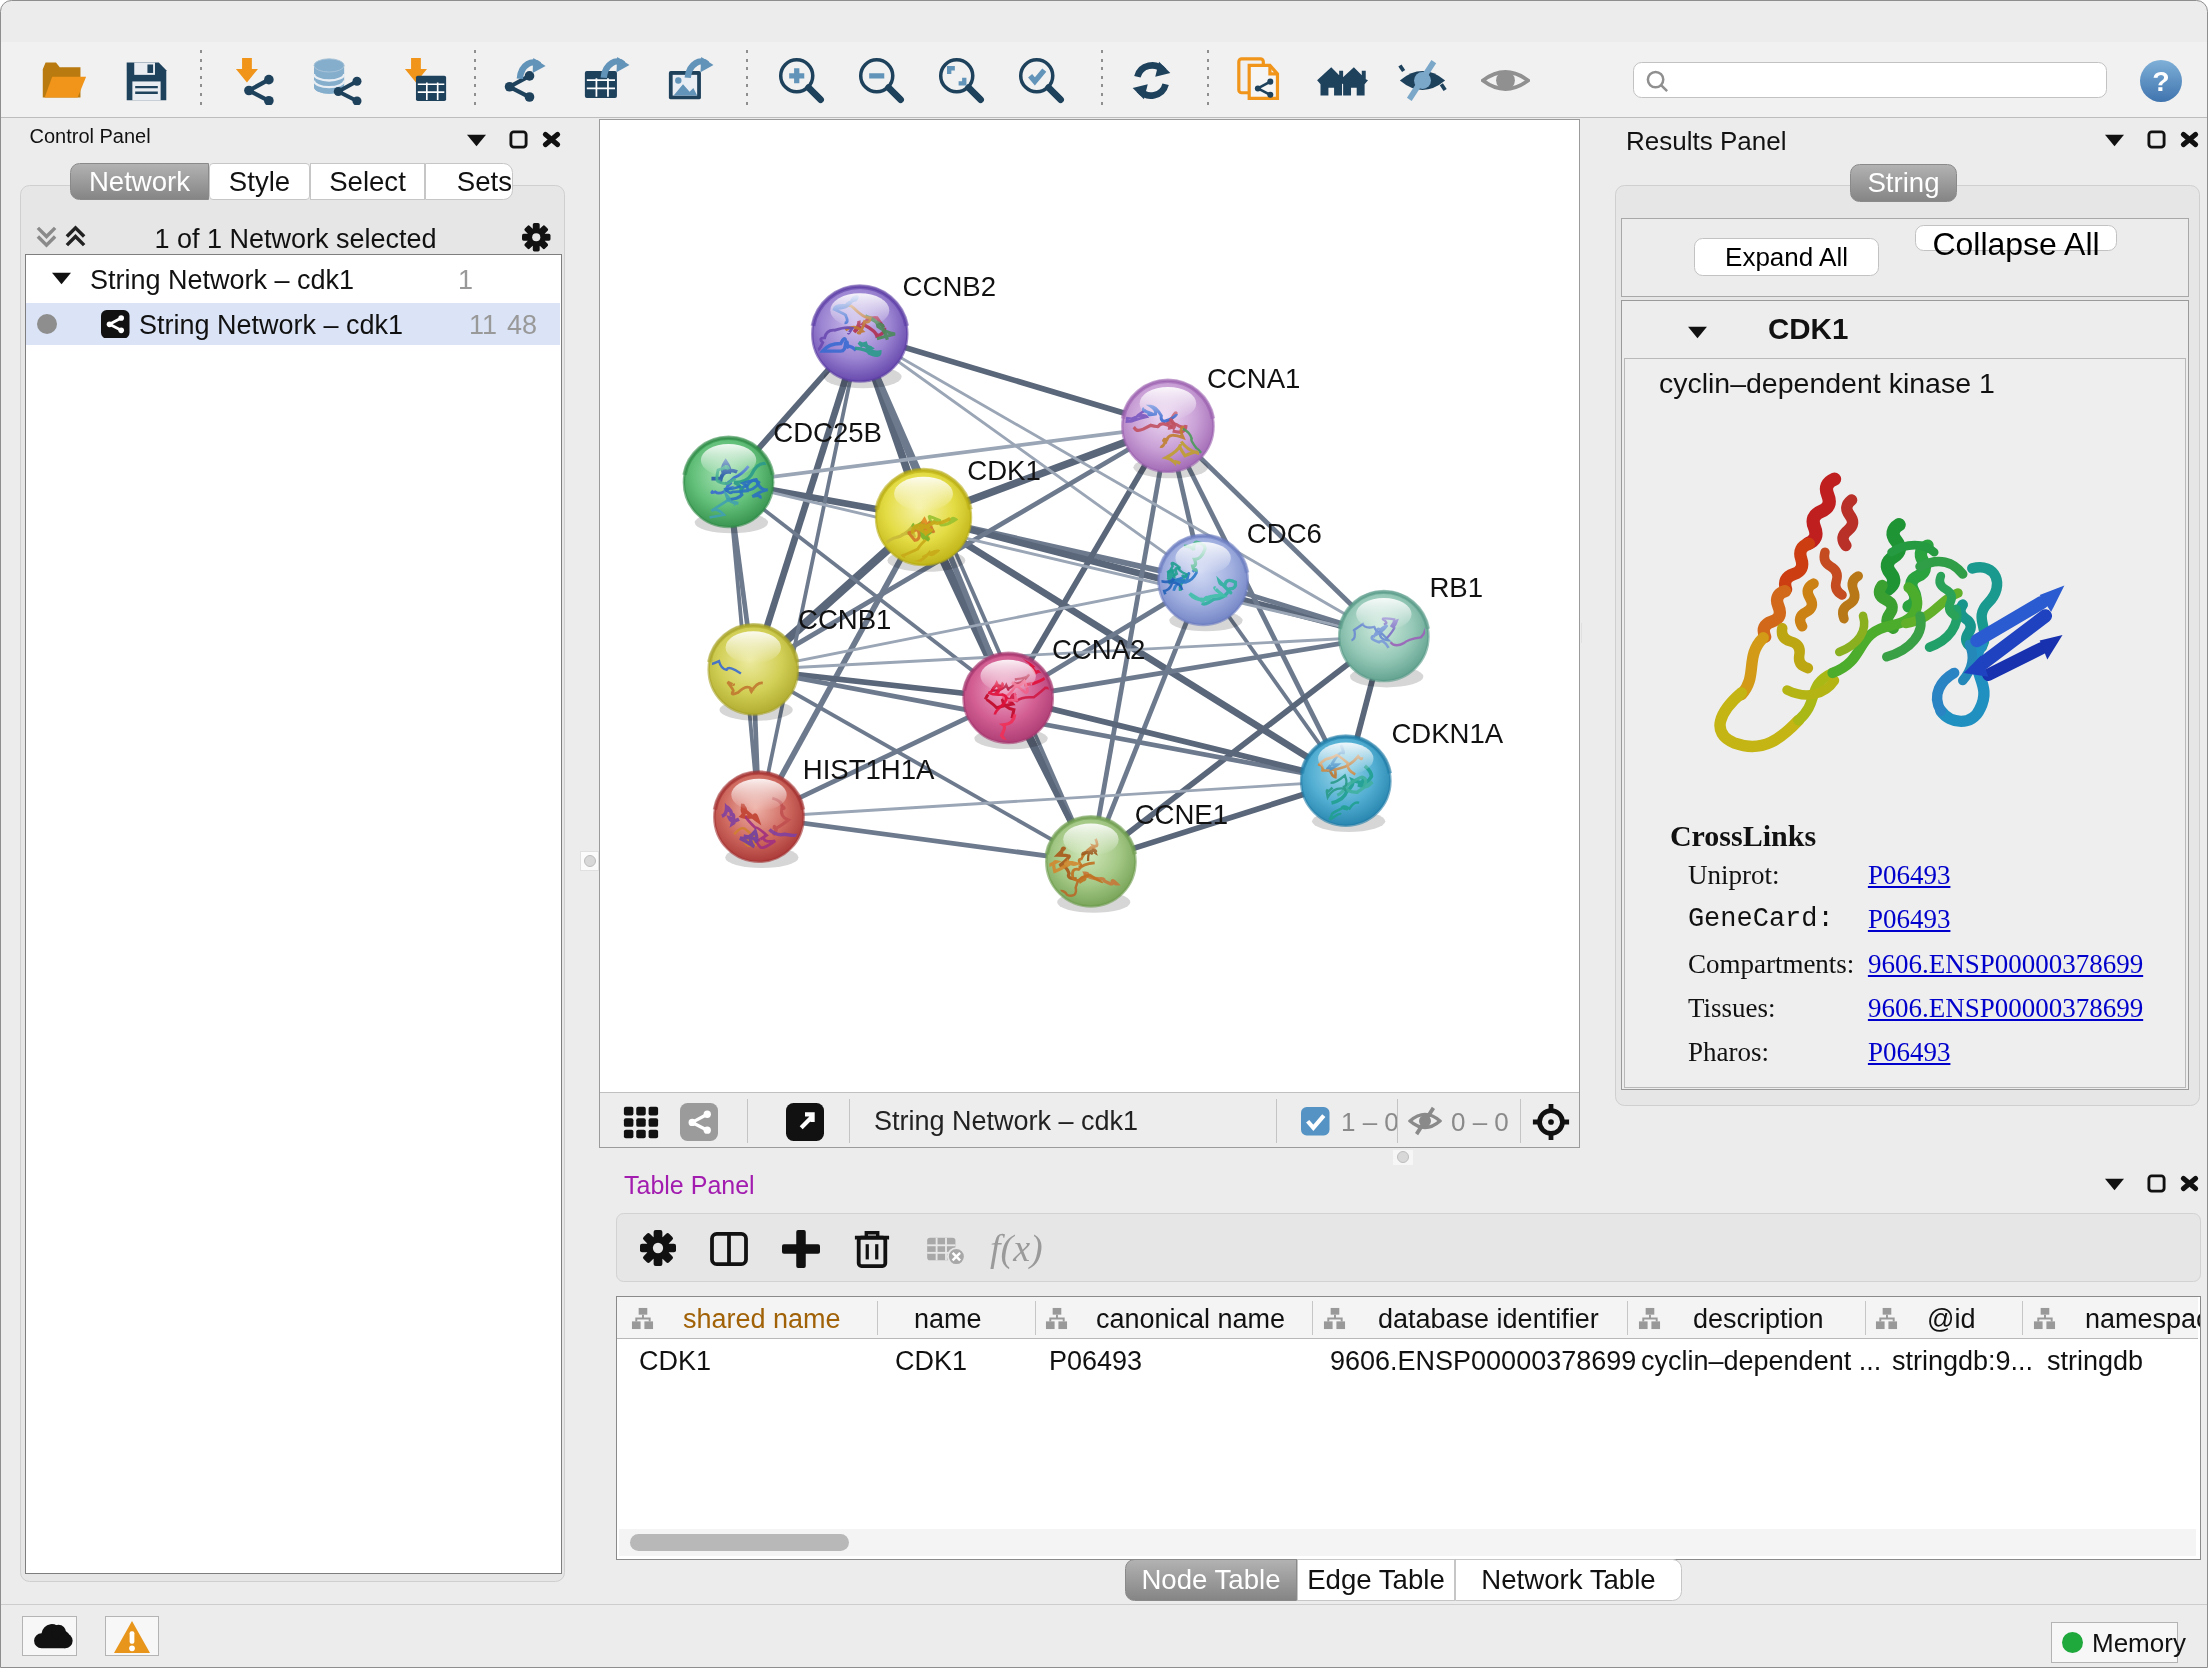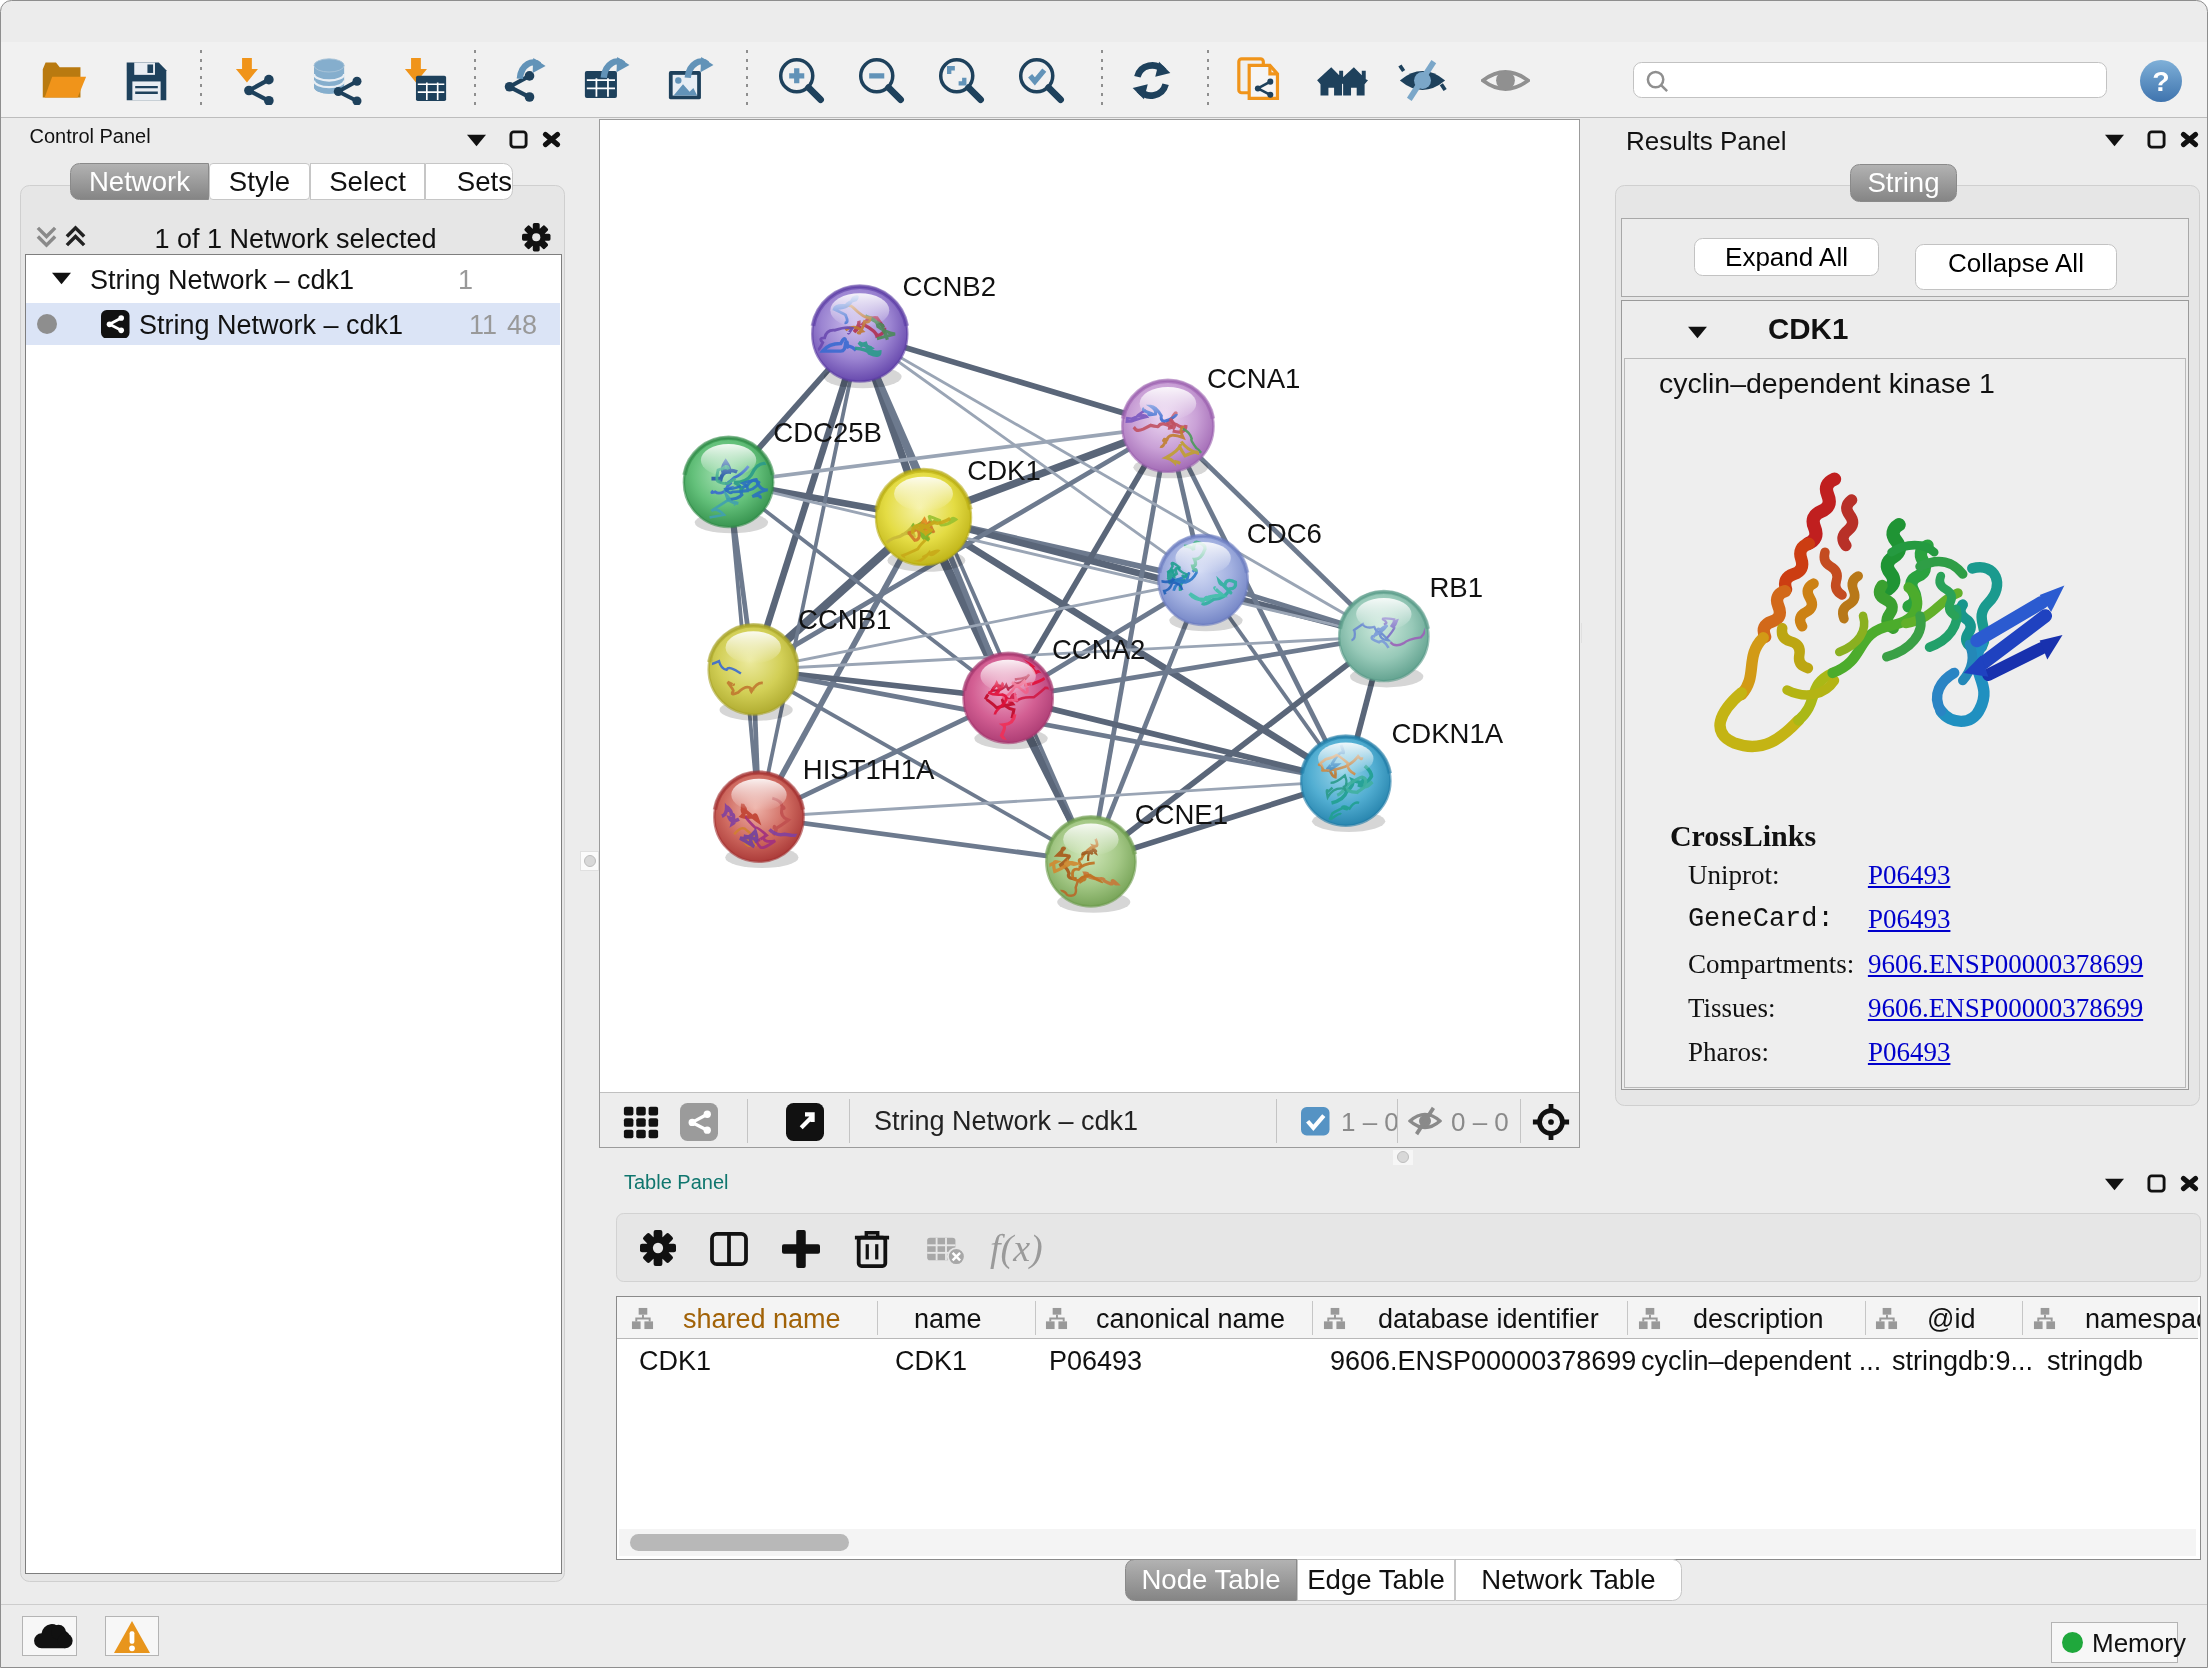--- a/index.html
+++ b/index.html
@@ -645,21 +645,21 @@
     <div style="position:absolute;left:2177px;top:129px"><svg width="23" height="19" viewBox="0 0 24 20" style="">
         <g transform="translate(12,10)">
           <rect x="-11" y="-2.6" width="22" height="5.2" rx="2.4" fill="#111" transform="rotate(40)"></rect>
           <rect x="-11" y="-2.6" width="22" height="5.2" rx="2.4" fill="#111" transform="rotate(-40)"></rect>
         </g>
       </svg></div>
 <div class="abs" style="left:1849px;top:163px;width:107px;height:38px;background:linear-gradient(#b2b2b2,#858585);color:#fff;border:1px solid #8a8a8a;border-radius:9.5px;font-size:27.6px;text-align:center;line-height:36px;z-index:3">String</div>
 <div class="abs" style="left:1614px;top:184px;width:585px;height:921px;background:#e6e6e6;border:1px solid #cfcfcf;border-radius:9.5px"></div>
 <div class="abs" style="left:1620px;top:217px;width:568px;height:79px;background:#ececec;border:1px solid #a8a8a8;z-index:2"></div>
 <div class="abs" style="left:1693px;top:237px;width:185px;height:38px;background:#fff;border:1px solid #c2c2c2;border-radius:8.6px;font-size:26px;text-align:center;line-height:36px;z-index:3">Expand All</div>
-<div class="abs" style="left:1914px;top:243px;width:202px;height:46px;background:#fff;border:1px solid #c2c2c2;border-radius:8.6px;font-size:26px;text-align:center;line-height:36px;z-index:3">Collapse All</div>
+<div class="abs" style="left:1914px;top:224px;width:202px;height:26px;background:#fff;border:1px solid #c2c2c2;border-radius:8.6px;font-size:32px;text-align:center;line-height:36px;z-index:3">Collapse All</div>
 <div class="abs" style="left:1620px;top:299px;width:568px;height:790px;background:#ededed;border:1px solid #9a9a9a;z-index:2">
 <div class="abs" style="left:64px;top:23px"><svg width="23" height="17" viewBox="0 0 24 18" style="">
           <path d="M2 3 L22 3 L12 15 Z" fill="#111"></path>
         </svg></div>
 <div class="abs" style="left:146px;top:11.4px;font-size:29.5px;font-weight:bold;color:#111">CDK1</div>
 <div class="abs" style="left:1.9px;top:57px;width:562px;height:730px;background:#eeeeee;border:1px solid #b9b9b9">
 <div class="abs" style="left:34px;top:7.6px;font-size:28.5px;color:#111">cyclin–dependent kinase 1</div>
 <div class="abs" style="left:67px;top:103px"><svg width="380" height="304" viewBox="0 0 400 320" style="">
             <path d="M150 18 Q138 23 143 35 Q148 47 136 52 Q124 57 129 69 Q134 81 122 86" fill="none" stroke="#c01f1f" stroke-width="14" stroke-linecap="round"></path>
             <path d="M123 86 Q111 90 115 102 Q119 114 107 118 Q95 122 99 134" fill="none" stroke="#cc3d12" stroke-width="13" stroke-linecap="round"></path>
@@ -703,21 +703,21 @@
 <div class="abs" style="left:243px;top:545px;font-size:27px;font-family:'Liberation Serif',serif;color:#0000cc;text-decoration:underline">P06493</div>
 <div class="abs" style="left:63px;top:590px;font-size:27px;font-family:'Liberation Serif',serif;color:#111">Compartments:</div>
 <div class="abs" style="left:243px;top:590px;font-size:27px;font-family:'Liberation Serif',serif;color:#0000cc;text-decoration:underline">9606.ENSP00000378699</div>
 <div class="abs" style="left:63px;top:634px;font-size:27px;font-family:'Liberation Serif',serif;color:#111">Tissues:</div>
 <div class="abs" style="left:243px;top:634px;font-size:27px;font-family:'Liberation Serif',serif;color:#0000cc;text-decoration:underline">9606.ENSP00000378699</div>
 <div class="abs" style="left:63px;top:678px;font-size:27px;font-family:'Liberation Serif',serif;color:#111">Pharos:</div>
 <div class="abs" style="left:243px;top:678px;font-size:27px;font-family:'Liberation Serif',serif;color:#0000cc;text-decoration:underline">P06493</div>
 </div>
 </div>
 <div class="abs" style="left:599px;top:1165px;width:1609px;height:437px;background:#ececec">
-<div class="abs" style="left:24px;top:4.8px;font-size:20px;color:#0f766e">Table Panel</div>
+<div class="abs" style="left:24px;top:4.8px;font-size:25px;color:#a21caf">Table Panel</div>
 </div>
 <div style="position:absolute;left:2101px;top:1173px"><svg width="25" height="19" viewBox="0 0 26 20" style="">
         <path d="M3 5 L23 5 L13 17 Z" fill="#111"></path>
       </svg></div>
     <div style="position:absolute;left:2145px;top:1173px"><svg width="21" height="19" viewBox="0 0 22 20" style="">
         <rect x="3" y="2" width="16" height="16" rx="3" fill="none" stroke="#111" stroke-width="3"></rect>
       </svg></div>
     <div style="position:absolute;left:2177px;top:1173px"><svg width="23" height="19" viewBox="0 0 24 20" style="">
         <g transform="translate(12,10)">
           <rect x="-11" y="-2.6" width="22" height="5.2" rx="2.4" fill="#111" transform="rotate(40)"></rect>

